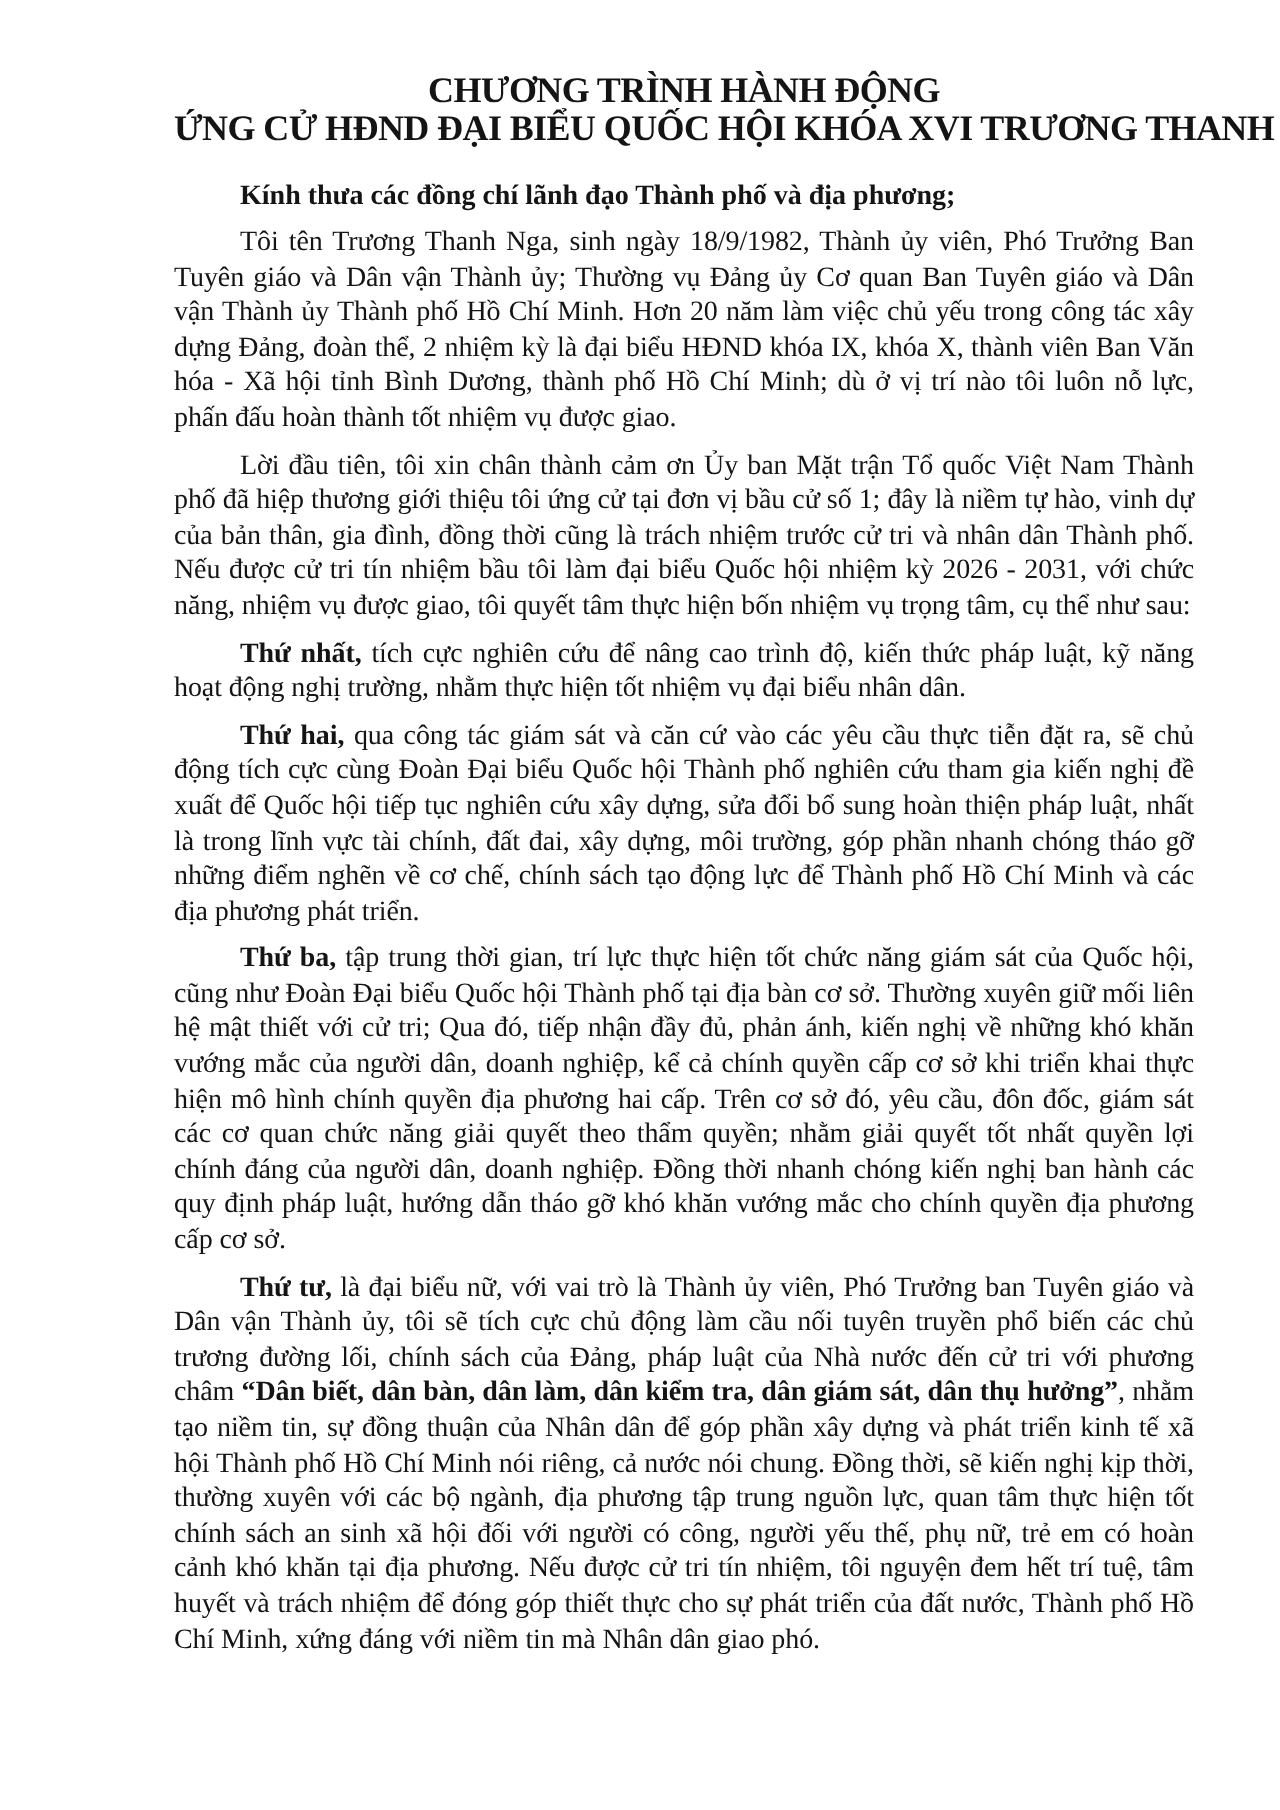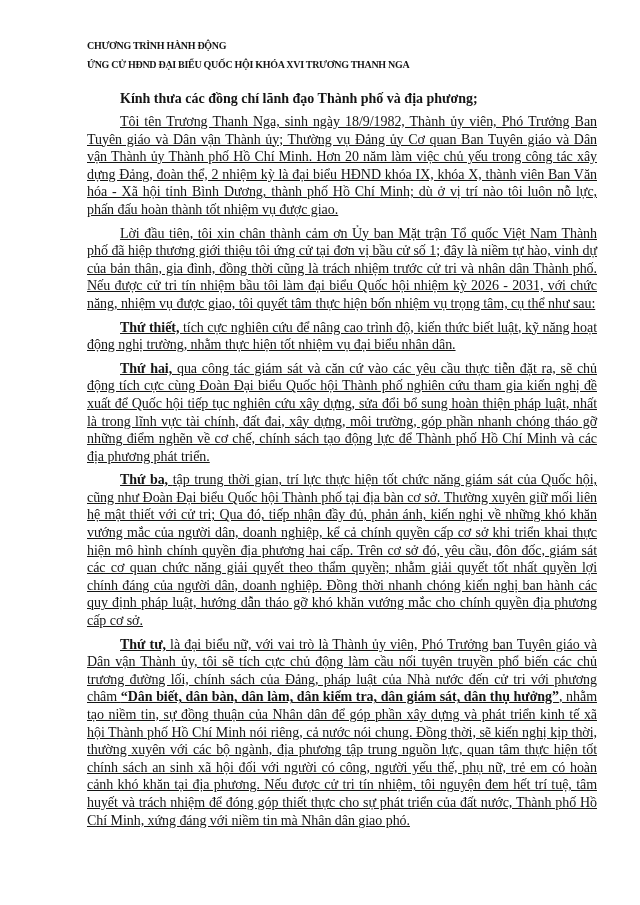--- a/index.html
+++ b/index.html
@@ -12,41 +12,40 @@
     width: 640px;
     height: 905px;
     background: #ffffff;
     box-sizing: border-box;
     padding: 36px 43px 20px 87px;
     font-family: "Liberation Serif", "DejaVu Serif", serif;
     color: #141414;
     overflow: hidden;
   }
   .title-block {
-    text-align: left;
+    text-align: center;
     font-weight: bold;
-    font-size: 10px;
+    font-size: 18px;
     line-height: 19px;
     letter-spacing: -0.3px;
     margin: 0 0 9px 0;
     white-space: nowrap;
   }
   .salutation {
     font-weight: bold;
     font-size: 14px;
     line-height: 18px;
     margin: 16px 0 5px 0;
     text-indent: 33px;
   }
   .doc-body {
     font-size: 14px;
     line-height: 17.6px;
     text-align: justify;
     letter-spacing: -0.05px;
-    text-decoration: underline;
   }
   .para {
     margin: 0 0 6px 0;
     text-indent: 33px;
   }
   .b {
     font-weight: bold;
   }
 </style>
 </head>
@@ -54,18 +53,18 @@
 
 <div class="page">
   <div class="title-block">
     <div>CHƯƠNG TRÌNH HÀNH ĐỘNG</div>
     <div>ỨNG CỬ HĐND ĐẠI BIỂU QUỐC HỘI KHÓA XVI TRƯƠNG THANH NGA</div>
   </div>
   <p class="salutation">Kính thưa các đồng chí lãnh đạo Thành phố và địa phương;</p>
   <div class="doc-body">
       <p class="para"><span>Tôi tên Trương Thanh Nga, sinh ngày 18/9/1982, Thành ủy viên, Phó Trưởng Ban Tuyên giáo và Dân vận Thành ủy; Thường vụ Đảng ủy Cơ quan Ban Tuyên giáo và Dân vận Thành ủy Thành phố Hồ Chí Minh. Hơn 20 năm làm việc chủ yếu trong công tác xây dựng Đảng, đoàn thể, 2 nhiệm kỳ là đại biểu HĐND khóa IX, khóa X, thành viên Ban Văn hóa - Xã hội tỉnh Bình Dương, thành phố Hồ Chí Minh; dù ở vị trí nào tôi luôn nỗ lực, phấn đấu hoàn thành tốt nhiệm vụ được giao.</span></p>
       <p class="para"><span>Lời đầu tiên, tôi xin chân thành cảm ơn Ủy ban Mặt trận Tổ quốc Việt Nam Thành phố đã hiệp thương giới thiệu tôi ứng cử tại đơn vị bầu cử số 1; đây là niềm tự hào, vinh dự của bản thân, gia đình, đồng thời cũng là trách nhiệm trước cử tri và nhân dân Thành phố. Nếu được cử tri tín nhiệm bầu tôi làm đại biểu Quốc hội nhiệm kỳ 2026 - 2031, với chức năng, nhiệm vụ được giao, tôi quyết tâm thực hiện bốn nhiệm vụ trọng tâm, cụ thể như sau:</span></p>
-      <p class="para"><span class="b">Thứ thiết, </span><span>tích cực nghiên cứu để nâng cao trình độ, kiến thức biết luật, kỹ năng hoạt động nghị trường, nhằm thực hiện tốt nhiệm vụ đại biểu nhân dân.</span></p>
+      <p class="para"><span class="b">Thứ nhất, </span><span>tích cực nghiên cứu để nâng cao trình độ, kiến thức pháp luật, kỹ năng hoạt động nghị trường, nhằm thực hiện tốt nhiệm vụ đại biểu nhân dân.</span></p>
       <p class="para"><span class="b">Thứ hai, </span><span>qua công tác giám sát và căn cứ vào các yêu cầu thực tiễn đặt ra, sẽ chủ động tích cực cùng Đoàn Đại biểu Quốc hội Thành phố nghiên cứu tham gia kiến nghị đề xuất để Quốc hội tiếp tục nghiên cứu xây dựng, sửa đổi bổ sung hoàn thiện pháp luật, nhất là trong lĩnh vực tài chính, đất đai, xây dựng, môi trường, góp phần nhanh chóng tháo gỡ những điểm nghẽn về cơ chế, chính sách tạo động lực để Thành phố Hồ Chí Minh và các địa phương phát triển.</span></p>
       <p class="para"><span class="b">Thứ ba, </span><span>tập trung thời gian, trí lực thực hiện tốt chức năng giám sát của Quốc hội, cũng như Đoàn Đại biểu Quốc hội Thành phố tại địa bàn cơ sở. Thường xuyên giữ mối liên hệ mật thiết với cử tri; Qua đó, tiếp nhận đầy đủ, phản ánh, kiến nghị về những khó khăn vướng mắc của người dân, doanh nghiệp, kể cả chính quyền cấp cơ sở khi triển khai thực hiện mô hình chính quyền địa phương hai cấp. Trên cơ sở đó, yêu cầu, đôn đốc, giám sát các cơ quan chức năng giải quyết theo thẩm quyền; nhằm giải quyết tốt nhất quyền lợi chính đáng của người dân, doanh nghiệp. Đồng thời nhanh chóng kiến nghị ban hành các quy định pháp luật, hướng dẫn tháo gỡ khó khăn vướng mắc cho chính quyền địa phương cấp cơ sở.</span></p>
       <p class="para"><span class="b">Thứ tư, </span><span>là đại biểu nữ, với vai trò là Thành ủy viên, Phó Trưởng ban Tuyên giáo và Dân vận Thành ủy, tôi sẽ tích cực chủ động làm cầu nối tuyên truyền phổ biến các chủ trương đường lối, chính sách của Đảng, pháp luật của Nhà nước đến cử tri với phương châm </span><span class="b">“Dân biết, dân bàn, dân làm, dân kiểm tra, dân giám sát, dân thụ hưởng”</span><span>, nhằm tạo niềm tin, sự đồng thuận của Nhân dân để góp phần xây dựng và phát triển kinh tế xã hội Thành phố Hồ Chí Minh nói riêng, cả nước nói chung. Đồng thời, sẽ kiến nghị kịp thời, thường xuyên với các bộ ngành, địa phương tập trung nguồn lực, quan tâm thực hiện tốt chính sách an sinh xã hội đối với người có công, người yếu thế, phụ nữ, trẻ em có hoàn cảnh khó khăn tại địa phương. Nếu được cử tri tín nhiệm, tôi nguyện đem hết trí tuệ, tâm huyết và trách nhiệm để đóng góp thiết thực cho sự phát triển của đất nước, Thành phố Hồ Chí Minh, xứng đáng với niềm tin mà Nhân dân giao phó.</span></p>
     </div>
 </div>
 
 </body></html>

